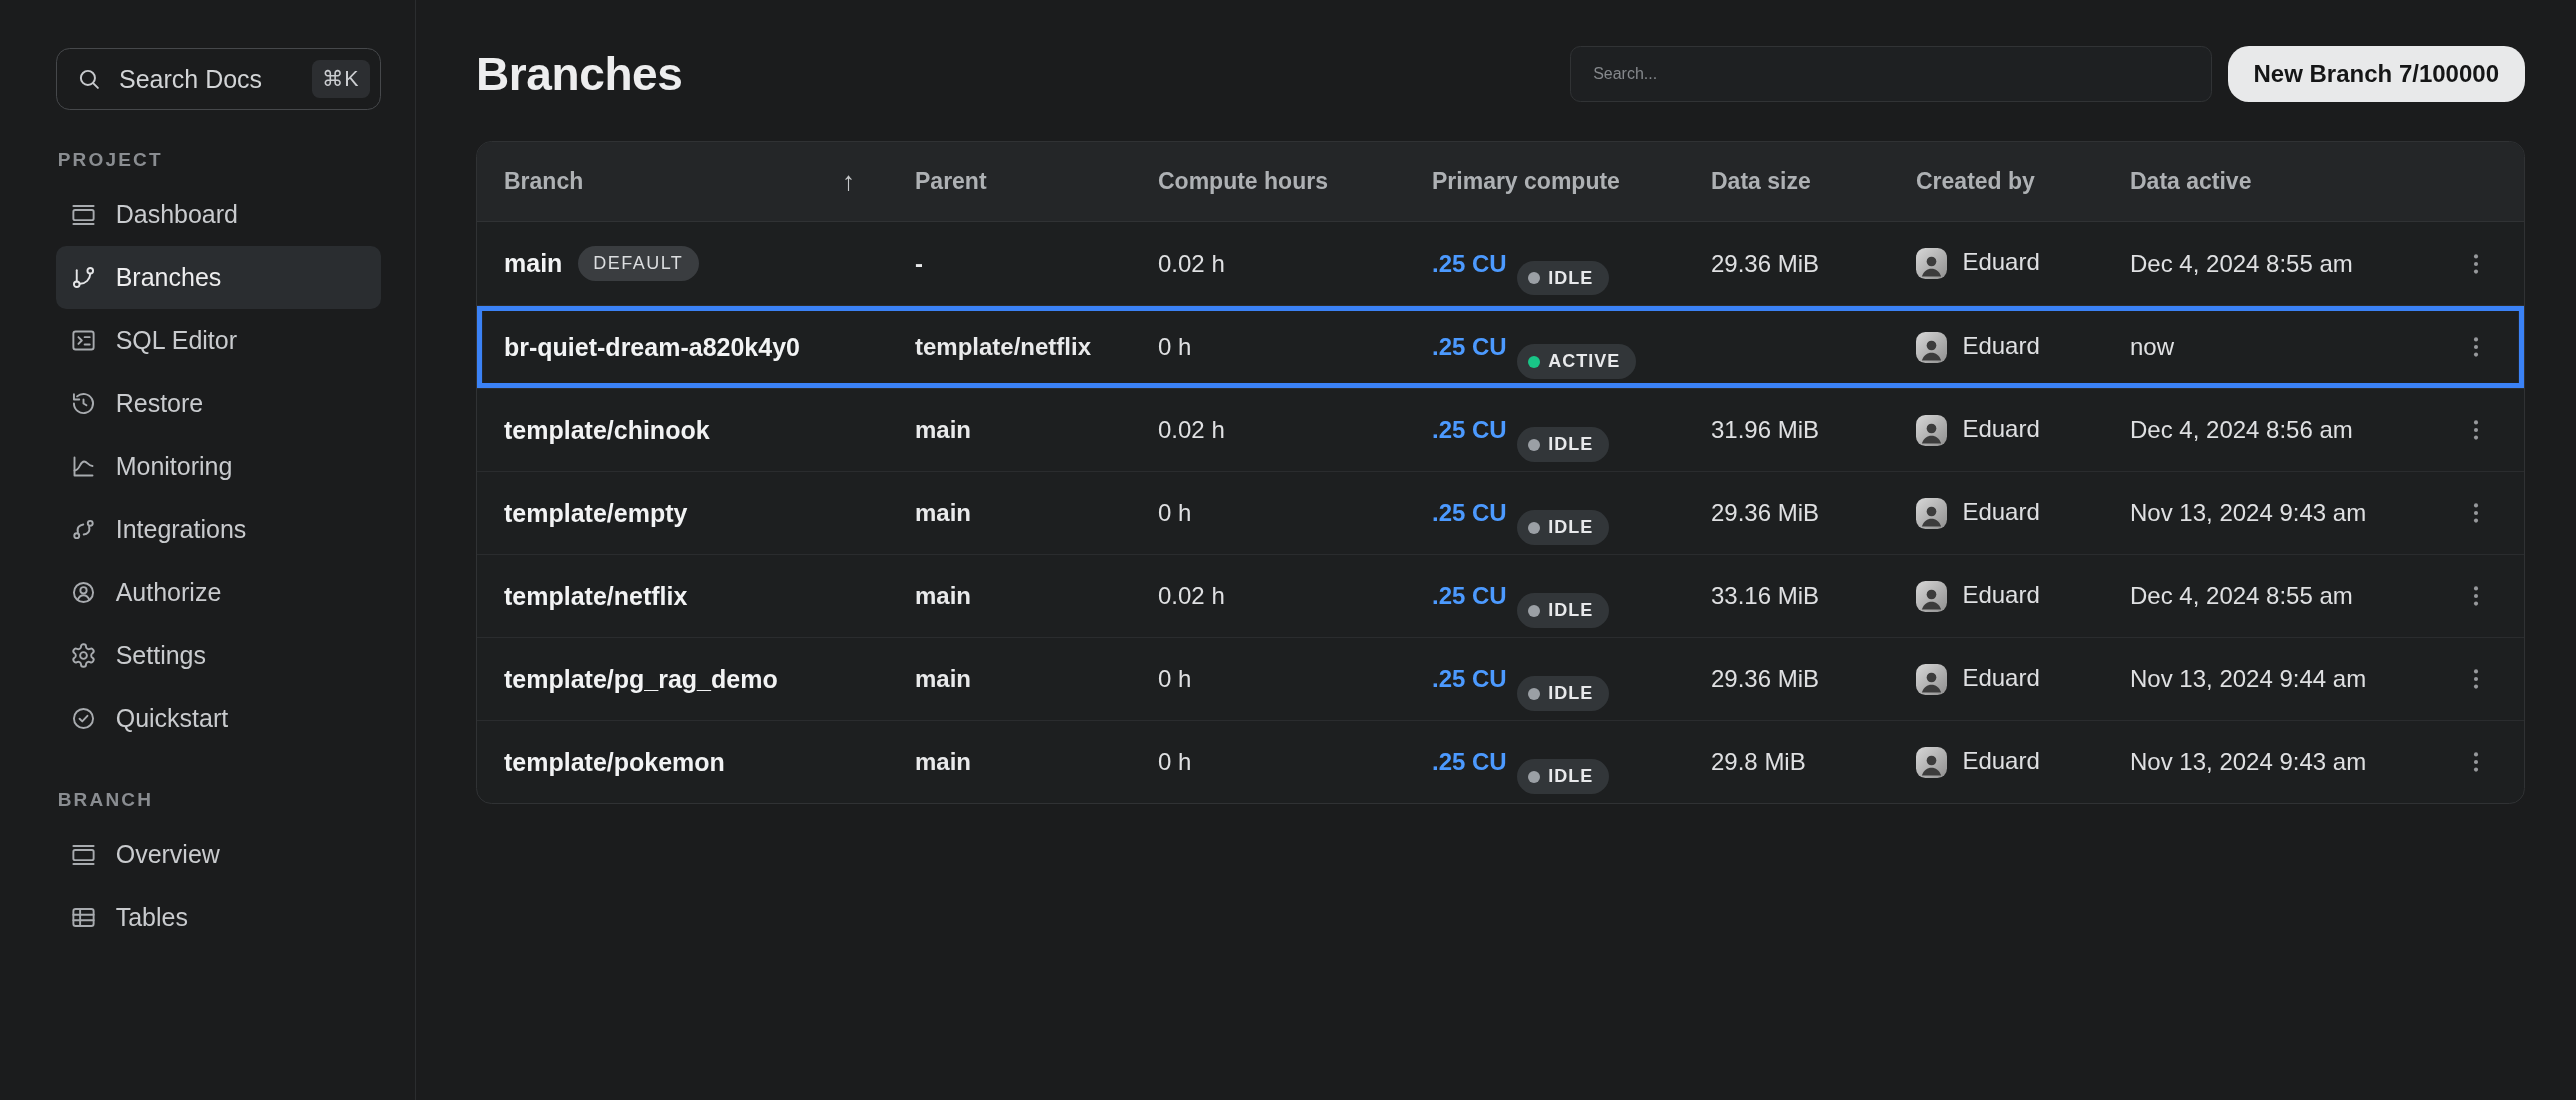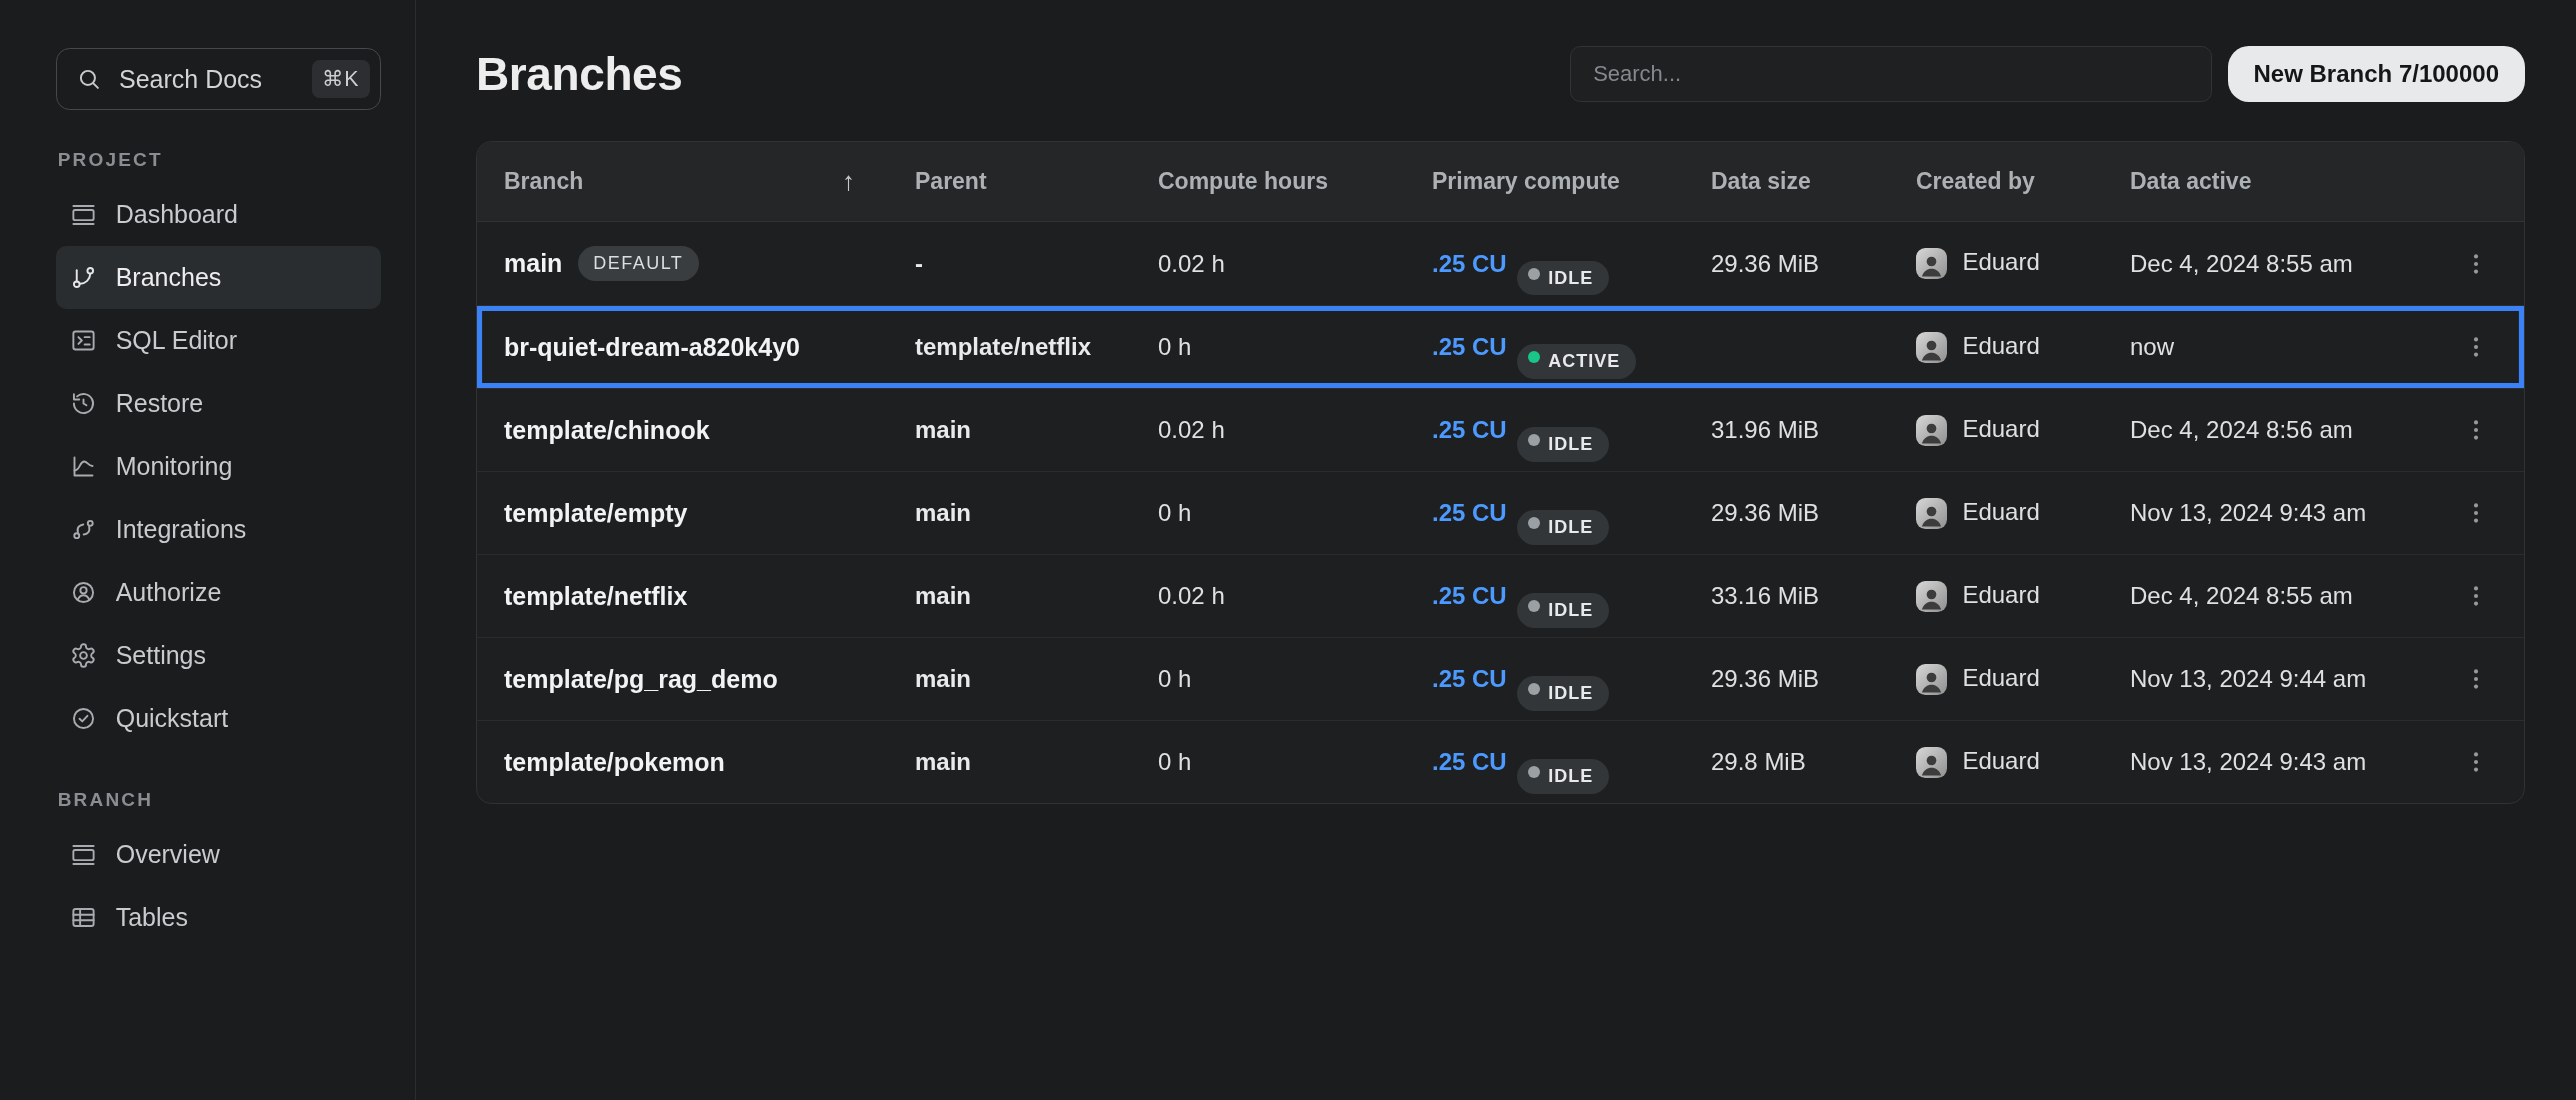--- a/index.html
+++ b/index.html
@@ -41,21 +41,21 @@
   .nav-item.active svg { color:#e4e5e7; }
   
   .main { flex:1; padding:0 51px 0 60px; }
   .header-bar {
     margin-top:46px; display:flex; align-items:center; justify-content:space-between;
   }
   .page-title { font-size:46px; font-weight:700; color:#ededee; letter-spacing:-0.4px; }
   .header-controls { display:flex; align-items:center; gap:15.4px; }
   .table-search {
     width:642px; height:56px; background:#1e2022; border:1.7px solid #313335;
-    border-radius:10.3px; color:#e5e6e8; font-size:22px; padding:0 22px;
+    border-radius:10.3px; color:#e5e6e8; font-size:16px; padding:0 22px;
     outline:none; font-family:inherit;
   }
   .table-search::placeholder { color:#85888c; }
   .new-branch-btn {
     height:56px; padding:0 26px; background:#e8e9ea; color:#151617;
     font-size:24px; font-weight:600; border:none; border-radius:21px;
     cursor:pointer; white-space:nowrap; font-family:inherit;
   }
   
   .branch-table {
@@ -79,21 +79,21 @@
   .branch-cell { display:flex; align-items:center; gap:15.4px; overflow:hidden; }
   .branch-name { font-weight:700; color:#f2f3f4; font-size:25px; white-space:nowrap; }
   .pill {
     background:#3a3d40; color:#dcdee0; font-size:18px; font-weight:500;
     letter-spacing:1.5px; padding:6.8px 15.4px; border-radius:855px; white-space:nowrap;
   }
   .parent-cell { font-weight:700; color:#e9eaeb; }
   .compute-cell { display:flex; align-items:center; gap:10px; }
   .cu { color:var(--cu,#4c9aff); font-weight:700; }
   .status-badge {
-    display:flex; gap:8.6px; background:#323639;
+    display:flex; align-items:center; gap:8.6px; background:#323639;
     border-radius:855px; padding:6.8px 15.4px 6.8px 11px; font-size:18px;
     font-weight:700; letter-spacing:1px; color:#e8e9eb; white-space:nowrap;margin-top:29px;
   }
   .status-dot { width:12px; height:12px; border-radius:50%; background:#9ba0a5; }
   .created-cell { display:flex; align-items:flex-start; gap:15.4px; }
   .avatar {
     width:31px; height:31px; border-radius:9.4px; overflow:hidden; flex-shrink:0;
     background:linear-gradient(135deg,#d8d8d8,#8f8f8f); display:flex;
     align-items:flex-end; justify-content:center;
   }

